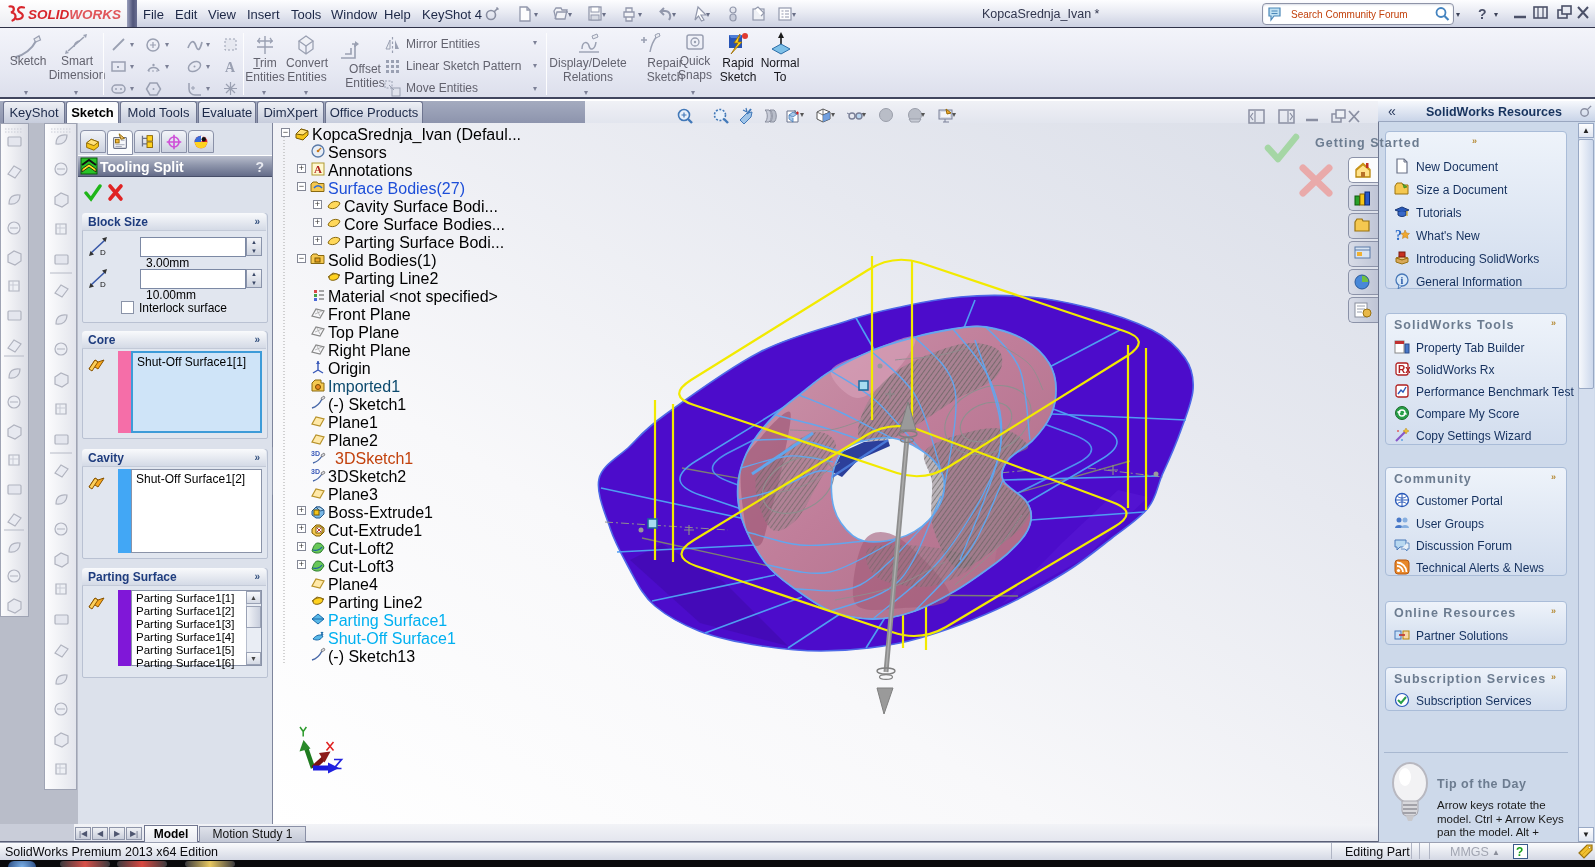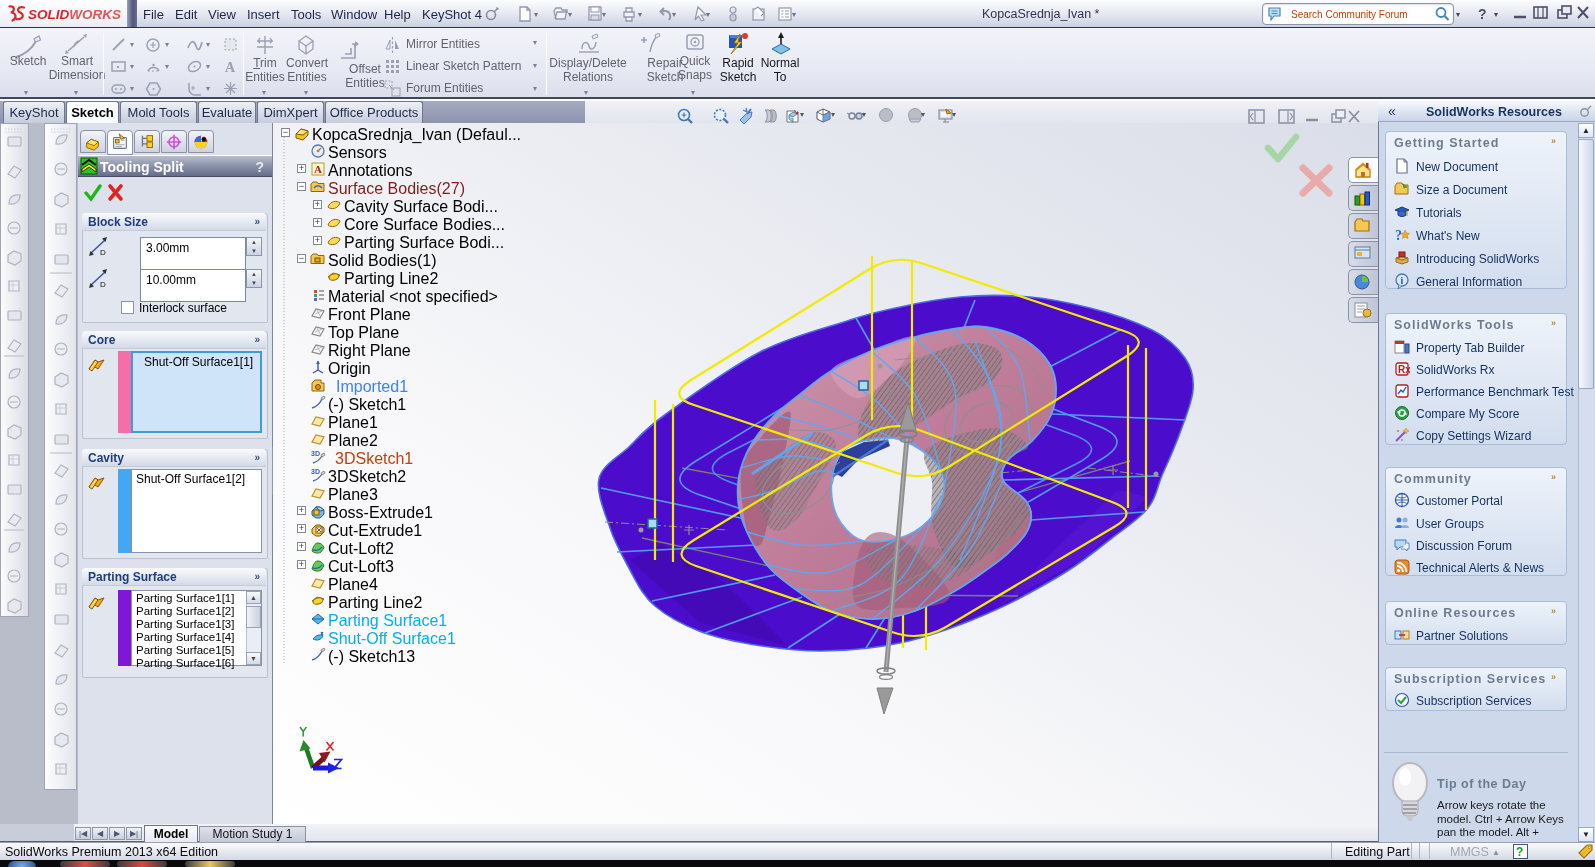--- a/index.html
+++ b/index.html
@@ -28,21 +28,21 @@
 #mainbg{left:0;top:123px;width:1595px;height:701px;background:#b9bdc9}
 #lcol1{left:0;top:123px;width:29px;height:494px;background:linear-gradient(90deg,#fbfbfc,#dcdee6);border:1px solid #9fa4b4}
 #lcol2{left:44px;top:123px;width:33px;height:667px;background:linear-gradient(90deg,#fdfdfe,#e3e5ec);border:1px solid #9fa4b4}
 
 #pm{left:78px;top:123px;width:195px;height:701px;background:#dce1eb;border-right:1px solid #7e859c}
 .pmtab{top:130px;width:26px;height:23px;background:linear-gradient(#f2f4f8,#ccd2e0);border:1px solid #8a91a8;border-radius:4px 4px 0 0}
 #pmtitle{left:78px;top:155px;width:194px;height:22px;background:linear-gradient(#b9becd,#8f96ac 45%,#646c89);border-top:1px solid #fff;border-bottom:1px solid #474e68;color:#fff;font-weight:bold;font-size:14px}
 .grp{left:82px;width:186px;background:#e1e6ef;border:1px solid #b9c1d2;border-radius:3px 3px 2px 2px}
 .grphdr{height:18px;background:linear-gradient(#f9fafc,#d4dae6);border-bottom:1px solid #c3cad8;border-radius:3px 3px 0 0;font-size:12px;font-weight:bold;color:#1e3c7e;padding:2px 0 0 6px}
 .chev{position:absolute;right:6px;top:3px;font-size:10px;color:#33507e}
-.spinbox{position:absolute;left:58px;width:108px;height:33px;background:#fff;border:1px solid #7c89a4;font-size:12px;color:#000;padding:3px 0 0 5px}
+.spinbox{position:absolute;left:58px;width:108px;height:19px;background:#fff;border:1px solid #7c89a4;font-size:12px;color:#000;padding:18px 0 0 5px}
 .spinner{position:absolute;left:166px;width:14px;height:19px;background:linear-gradient(#f4f5f8,#cdd3df);border:1px solid #8a94ab;font-size:6px;color:#394766;text-align:center;line-height:9px}
 .ti{position:absolute;white-space:nowrap}
 .pm9{position:absolute;width:9px;height:9px;background:#fff;border:1px solid #848896;font-size:9px;line-height:7px;text-align:center;color:#333}
 .stab{left:1348px;width:30px;height:26px;background:linear-gradient(90deg,#d8dce7,#bfc5d6);border:1px solid #8b92a8;border-right:none;border-radius:5px 0 0 5px}
 #taskpane{left:1378px;top:101px;width:217px;height:741px;background:#cdd9ea;border-left:1px solid #6f7890}
 #tphdr{left:1378px;top:101px;width:217px;height:21px;background:linear-gradient(#f6f8fc,#c9d4e8);border-bottom:1px solid #9aa7c0;color:#17335e;font-weight:bold;font-size:13px}
 .tpbox{left:1385px;width:182px;background:linear-gradient(#eef3fa,#d2ddee);border:1px solid #a9bcd8;border-radius:4px}
 .tpboxhdr{font-size:12.5px;font-weight:bold;color:#6c7c90;letter-spacing:1px;padding:5px 0 0 9px}
 .tpitem{position:absolute;left:14px;font-size:12px;color:#14305e;white-space:nowrap}
 .tpchev{position:absolute;right:8px;top:5px;font-size:9px;color:#b58a35}
@@ -249,21 +249,21 @@
       <rect x="12" y="12" width="3" height="3"></rect>
     </g>
   </svg>
 <div class="abs rlabel" style="left:406px;top:59px">Linear Sketch Pattern</div>
 <div class="abs rdrop" style="left:533px;top:63px">▾</div>
 <svg class="abs" style="left:384px;top:80px" width="17" height="17" viewBox="0 0 17 17">
     <rect x="1" y="1" width="7" height="7" fill="none" stroke="#9aa0b2" stroke-dasharray="2 1.5"></rect>
     <rect x="8" y="8" width="8" height="8" fill="#dfe2ec" stroke="#9aa0b2"></rect>
     <path d="M5 5 l5 5" stroke="#9aa0b2"></path>
   </svg>
-<div class="abs rlabel" style="left:406px;top:81px">Forum Entities</div>
+<div class="abs rlabel" style="left:406px;top:81px">Move Entities</div>
 <div class="abs rdrop" style="left:533px;top:40px">▾</div>
 <div class="abs rdrop" style="left:533px;top:86px">▾</div>
 <div class="abs rsep" style="left:546px"></div>
 <svg class="abs" style="left:576px;top:33px" width="26" height="22" viewBox="0 0 26 22">
     <path d="M3 19 h20" stroke="#9aa0b2" stroke-width="1.4"></path>
     <path d="M6 16 c0 -8 6 -8 7 -3 c1 5 6 4 7 -4" fill="none" stroke="#9aa0b2" stroke-width="1.5"></path>
     <path d="M16 3 l5 -2 1 3 -5 2 z" fill="#e8eaf0" stroke="#9aa0b2"></path>
   </svg>
 <div class="abs rlabel" style="left:548px;top:56px;width:80px">Display/Delete<br>Relations</div>
 <div class="abs rdrop" style="left:584px;top:90px">▾</div>
@@ -458,21 +458,21 @@
 <div class="abs spinner" style="left:246px;top:269px;width:16px">▲<br>▼</div>
 <div class="abs" style="left:121px;top:301px;width:13px;height:13px;background:#fff;border:1px solid #8a93a8"></div>
 <div class="abs" style="left:139px;top:301px;font-size:12px;color:#000">Interlock surface</div>
 <div class="abs grp" style="top:331px;height:108px"></div>
 <div class="abs grphdr" style="left:82px;top:331px;width:184px">Core<span class="chev">»</span></div>
 <svg class="abs" style="left:87px;top:356px" width="19" height="17" viewBox="0 0 19 17">
     <path d="M2 13 l6 -9 3 2 6 -2 -6 9 -3 -2 z" fill="#f7a81f" stroke="#8a5400" stroke-width="1"></path>
     <path d="M2 13 l6 -9 3 2 -6 9 z" fill="#fccf5a" stroke="#8a5400" stroke-width="1"></path>
   </svg>
 <div class="abs" style="left:118px;top:351px;width:13px;height:82px;background:#f56ea8"></div>
-<div class="abs" style="left:131px;top:351px;width:131px;height:82px;background:#cfe4f8;border:2px solid #3d9bd8;font-size:12px;color:#000;padding:2px 0 0 11px">Shut-Off Surface1[1]</div>
+<div class="abs" style="left:131px;top:351px;width:131px;height:82px;background:#cfe4f8;border:2px solid #3d9bd8;font-size:12px;color:#000;padding:2px 0 0 4px">Shut-Off Surface1[1]</div>
 <div class="abs grp" style="top:449px;height:110px"></div>
 <div class="abs grphdr" style="left:82px;top:449px;width:184px">Cavity<span class="chev">»</span></div>
 <svg class="abs" style="left:87px;top:474px" width="19" height="17" viewBox="0 0 19 17">
     <path d="M2 13 l6 -9 3 2 6 -2 -6 9 -3 -2 z" fill="#f7a81f" stroke="#8a5400" stroke-width="1"></path>
     <path d="M2 13 l6 -9 3 2 -6 9 z" fill="#fccf5a" stroke="#8a5400" stroke-width="1"></path>
   </svg>
 <div class="abs" style="left:118px;top:469px;width:13px;height:84px;background:#42a7f5"></div>
 <div class="abs" style="left:131px;top:469px;width:131px;height:84px;background:#fff;border:1px solid #8a93a8;font-size:12px;color:#000;padding:2px 0 0 4px">Shut-Off Surface1[2]</div>
 <div class="abs grp" style="top:568px;height:110px"></div>
 <div class="abs grphdr" style="left:82px;top:568px;width:184px">Parting Surface<span class="chev">»</span></div>
@@ -756,21 +756,21 @@
 <svg class="abs" style="left:310px;top:161px" width="16" height="16" viewBox="0 0 16 16">
     <rect x="2" y="2" width="12" height="12" fill="#fff8d0" stroke="#b09a30"></rect>
     <text x="4" y="12" font-size="11" font-weight="bold" fill="#b02020" font-family="Liberation Serif">A</text>
   </svg>
 <div class="abs ti" style="left:328px;top:162px;color:#000">Annotations</div>
 <div class="abs pm9" style="left:297px;top:182px">−</div>
 <svg class="abs" style="left:310px;top:179px" width="16" height="16" viewBox="0 0 16 16">
     <path d="M1 5 l2 -2 h4 l1 1.5 h6 v8 h-13 z" fill="#f5c850" stroke="#8a6a10"></path>
     <path d="M4 9 c2 -3 6 -3 8 0" fill="none" stroke="#2a6ad8" stroke-width="1.4"></path>
   </svg>
-<div class="abs ti" style="left:328px;top:180px;color:#7f1d1d">Surface Bodies(27)</div>
+<div class="abs ti" style="left:328px;top:180px;color:#1d4ed8">Surface Bodies(27)</div>
 <div class="abs pm9" style="left:313px;top:200px">+</div>
 <svg class="abs" style="left:326px;top:197px" width="16" height="16" viewBox="0 0 16 16">
     <path d="M2 10 c2 -6 9 -7 12 -4 c-2 6 -9 7 -12 4 z" fill="#ffd85a" stroke="#8a6a10"></path>
   </svg>
 <div class="abs ti" style="left:344px;top:198px;color:#000">Cavity Surface Bodi...</div>
 <div class="abs pm9" style="left:313px;top:218px">+</div>
 <svg class="abs" style="left:326px;top:215px" width="16" height="16" viewBox="0 0 16 16">
     <path d="M2 10 c2 -6 9 -7 12 -4 c-2 6 -9 7 -12 4 z" fill="#ffd85a" stroke="#8a6a10"></path>
   </svg>
 <div class="abs ti" style="left:344px;top:216px;color:#000">Core Surface Bodies...</div>
@@ -814,21 +814,21 @@
 <div class="abs ti" style="left:328px;top:342px;color:#000">Right Plane</div>
 <svg class="abs" style="left:310px;top:359px" width="16" height="16" viewBox="0 0 16 16">
     <path d="M8 2 v9 M8 11 l-5 3 M8 11 l5 3" stroke="#3858b8" stroke-width="1.4" fill="none"></path>
     <path d="M8 2 l-2 3 h4 z" fill="#3858b8"></path>
   </svg>
 <div class="abs ti" style="left:328px;top:360px;color:#000">Origin</div>
 <svg class="abs" style="left:310px;top:377px" width="16" height="16" viewBox="0 0 16 16">
     <path d="M2 6 l3 -3 h6 v3 h3 v8 h-12 z" fill="#f5c850" stroke="#8a6a10"></path>
     <circle cx="8" cy="10" r="2.5" fill="#e88820" stroke="#7a4a00"></circle>
   </svg>
-<div class="abs ti" style="left:336px;top:378px;color:#3b82f6">Imported1</div>
+<div class="abs ti" style="left:328px;top:378px;color:#0c4a6e">Imported1</div>
 <svg class="abs" style="left:310px;top:395px" width="16" height="16" viewBox="0 0 16 16">
     <path d="M2 13 c4 -1 8 -5 10 -9" fill="none" stroke="#4868a8" stroke-width="1.4"></path>
     <path d="M11 3 l3 -2 1 2 -3 2 z" fill="#d8d8e0" stroke="#666" stroke-width=".7"></path>
   </svg>
 <div class="abs ti" style="left:328px;top:396px;color:#000">(-) Sketch1</div>
 <svg class="abs" style="left:310px;top:413px" width="16" height="16" viewBox="0 0 16 16">
     <path d="M2 11 l4 -7 8 2 -4 7 z" fill="#ffe9a8" stroke="#b8922a" stroke-width="1.2"></path>
   </svg>
 <div class="abs ti" style="left:328px;top:414px;color:#000">Plane1</div>
 <svg class="abs" style="left:310px;top:431px" width="16" height="16" viewBox="0 0 16 16">
@@ -904,21 +904,21 @@
 <div class="abs" id="taskpane"></div>
 <div class="abs" id="tphdr">
     <span style="position:absolute;left:10px;top:2px;font-weight:normal;font-size:14px;color:#2a3a5e">«</span>
     <span style="position:absolute;left:48px;top:4px;font-size:12.5px">SolidWorks Resources</span>
     <svg style="position:absolute;right:2px;top:3px" width="15" height="15" viewBox="0 0 16 16">
       <circle cx="7" cy="9" r="4" fill="none" stroke="#8a8fa2" stroke-width="1.5"></circle>
       <path d="M10 6 L14 2" stroke="#8a8fa2" stroke-width="1.5"></path>
     </svg>
   </div>
 <div class="abs tpbox" style="top:131px;height:158px"></div>
-<div class="abs tpboxhdr" style="left:1385px;top:131px;width:180px">Getting Started<span class="tpchev">»</span></div>
+<div class="abs tpboxhdr" style="left:1306px;top:131px;width:180px">Getting Started<span class="tpchev">»</span></div>
 <svg class="abs" style="left:1394px;top:158px" width="16" height="16" viewBox="0 0 16 16">
     <path d="M3 1 h7 l3 3 v11 h-10 z" fill="#fff" stroke="#6a7288" stroke-width="1.2"></path>
     <path d="M10 1 v3 h3" fill="none" stroke="#6a7288"></path>
   </svg>
 <div class="abs tpitem" style="left:1416px;top:160px">New Document</div>
 <svg class="abs" style="left:1394px;top:181px" width="16" height="16" viewBox="0 0 16 16">
     <path d="M1 5 l2 -3 h5 l1 2 h5 v9 h-13 z" fill="#f5c850" stroke="#9a7210"></path>
     <path d="M9 3 l4 3 -3 1 z" fill="#50b030" stroke="#2a7a10" stroke-width=".6"></path>
   </svg>
 <div class="abs tpitem" style="left:1416px;top:183px">Size a Document</div>

